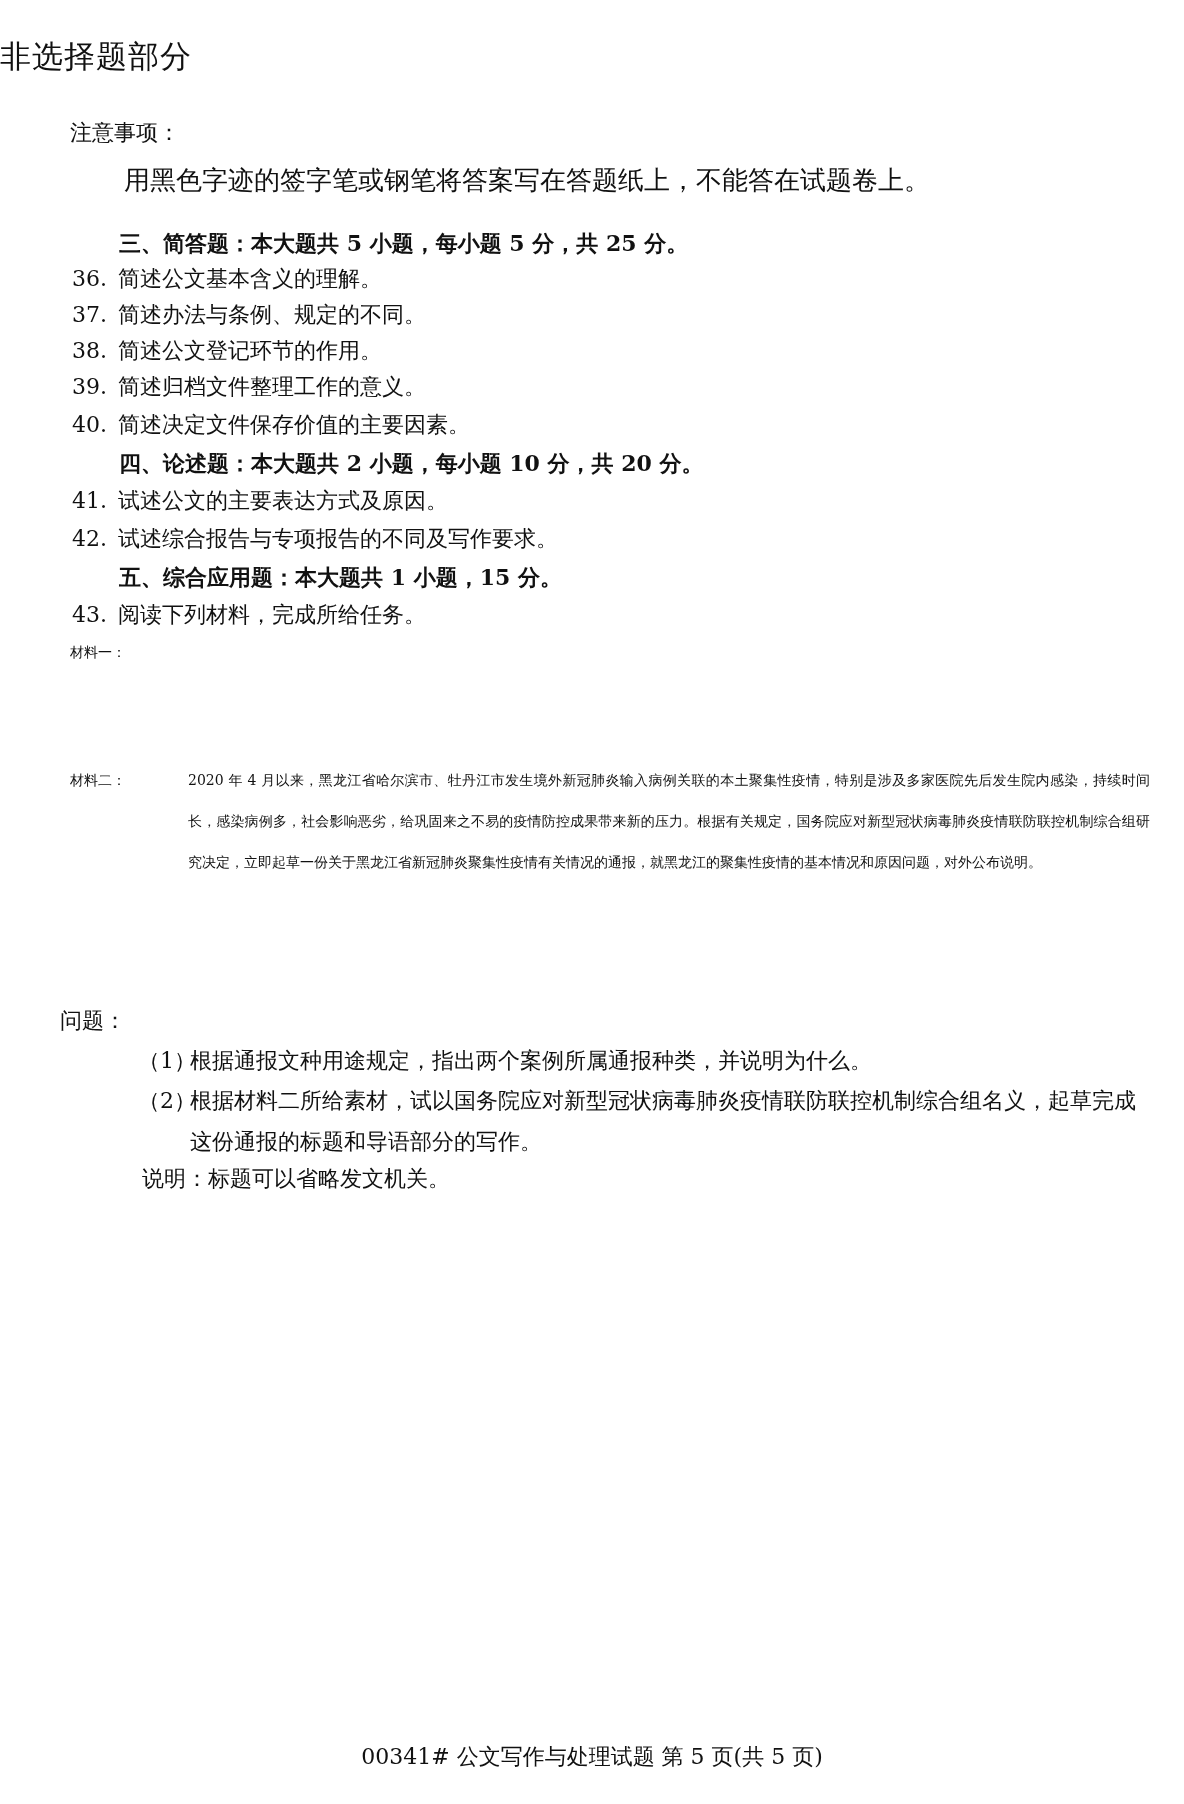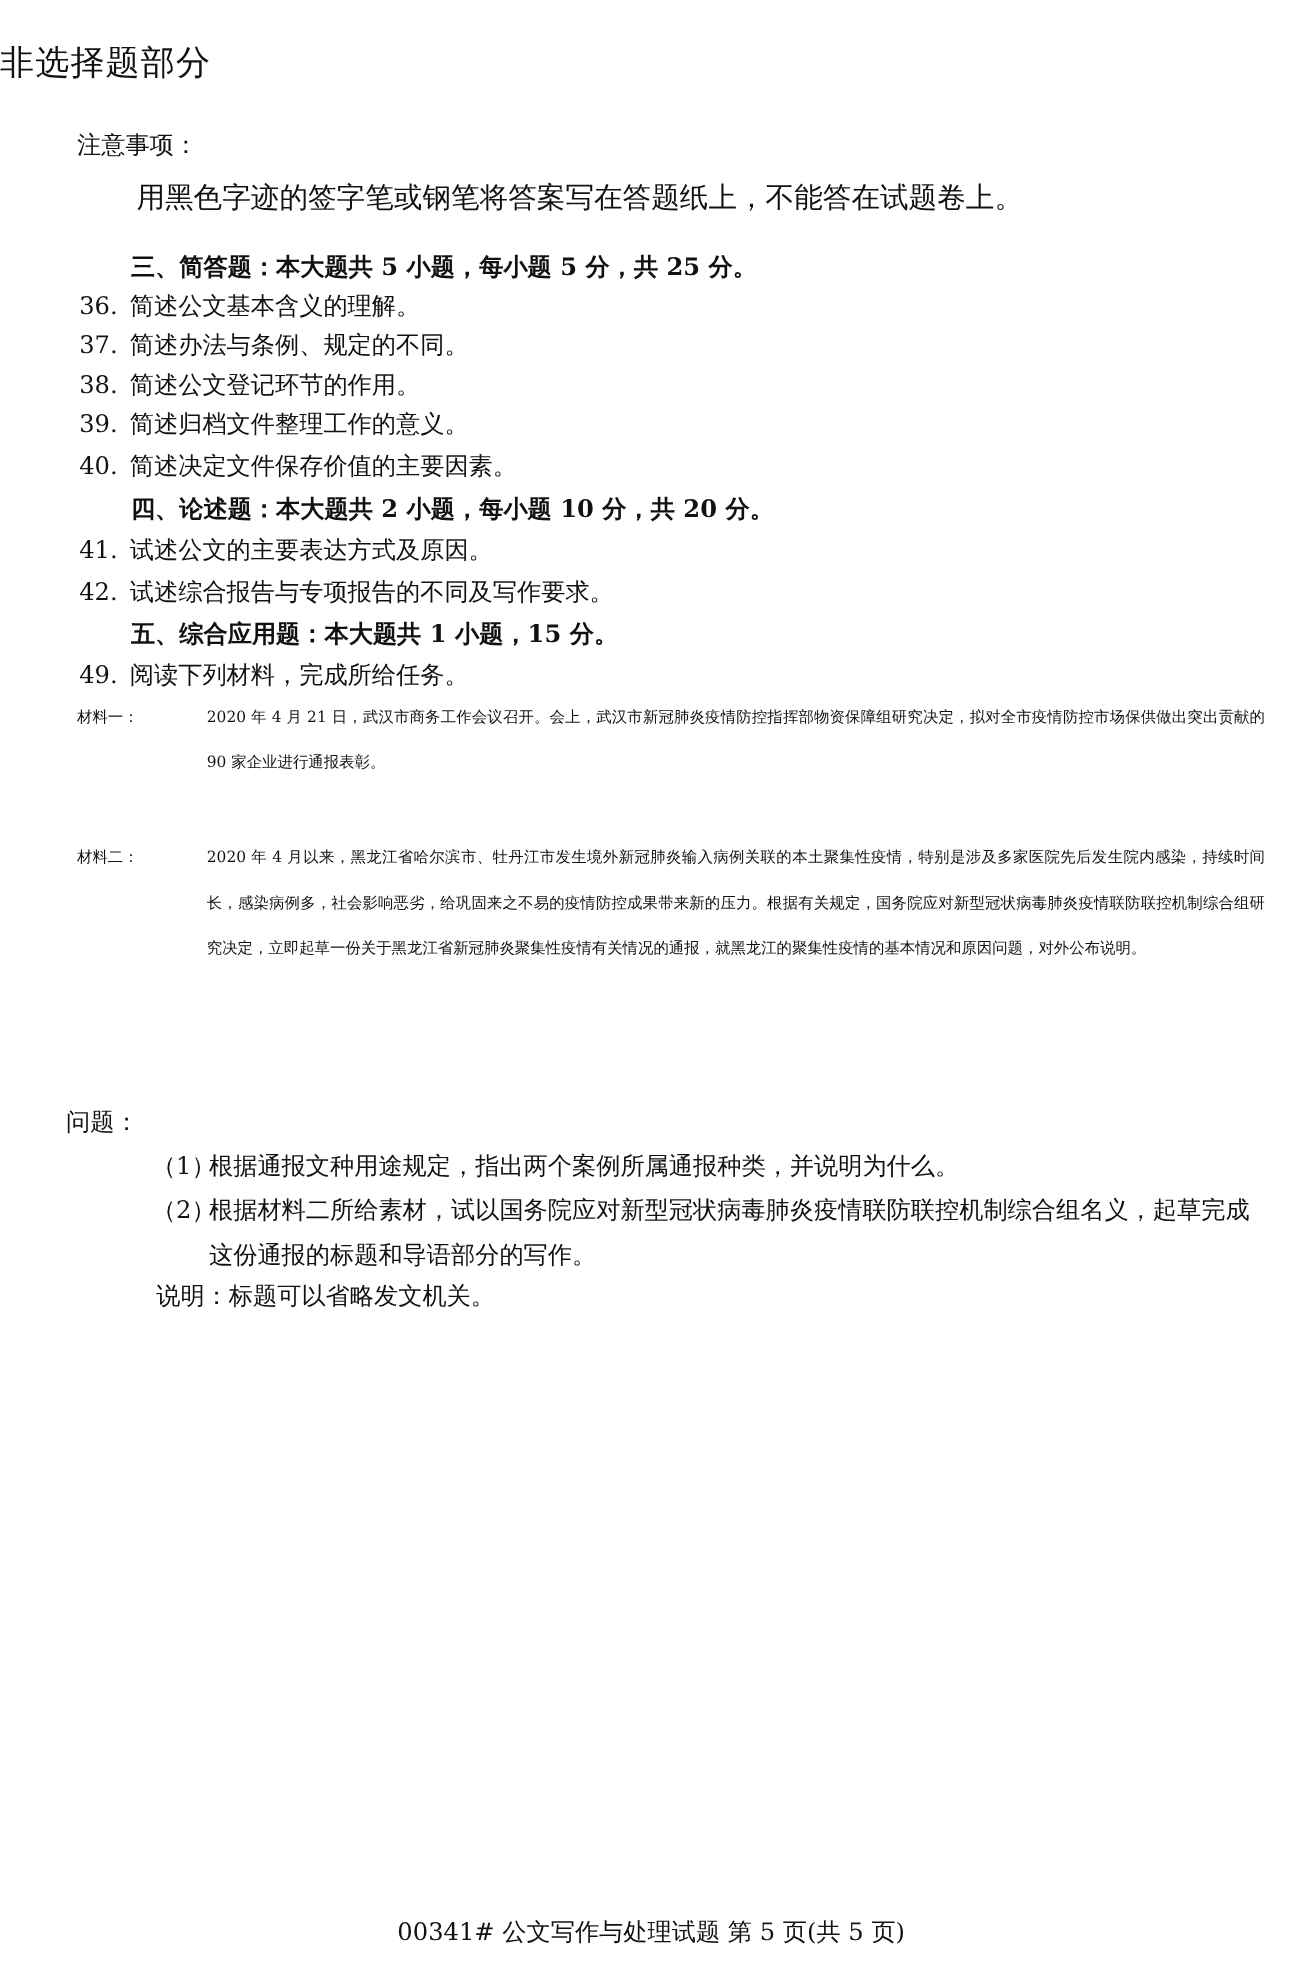--- a/index.html
+++ b/index.html
@@ -130,26 +130,25 @@
   <div class="line section-heading" style="top:448px;">四、论述题：本大题共 2 小题，每小题 10 分，共 20 分。</div>
   <div class="line q-item" style="top:486px;">
     <span class="q-num">41.</span><span>试述公文的主要表达方式及原因。</span>
   </div>
   <div class="line q-item" style="top:524px;">
     <span class="q-num">42.</span><span>试述综合报告与专项报告的不同及写作要求。</span>
   </div>
 
   <div class="line section-heading" style="top:562px;">五、综合应用题：本大题共 1 小题，15 分。</div>
   <div class="line q-item" style="top:600px;">
-    <span class="q-num">49.</span><span>阅读下列材料，完成所给任务。</span>
+    <span class="q-num">43.</span><span>阅读下列材料，完成所给任务。</span>
   </div>
 
   <div class="material" style="top:632px;">
     <span class="mat-label">材料一：</span>
-    <div class="mat-body">2020 年 4 月 21 日，武汉市商务工作会议召开。会上，武汉市新冠肺炎疫情防控指挥部物资保障组研究决定，拟对全市疫情防控市场保供做出突出贡献的 90 家企业进行通报表彰。</div>
   </div>
 
   <div class="material" style="top:760px;">
     <span class="mat-label">材料二：</span>
     <div class="mat-body">2020 年 4 月以来，黑龙江省哈尔滨市、牡丹江市发生境外新冠肺炎输入病例关联的本土聚集性疫情，特别是涉及多家医院先后发生院内感染，持续时间长，感染病例多，社会影响恶劣，给巩固来之不易的疫情防控成果带来新的压力。根据有关规定，国务院应对新型冠状病毒肺炎疫情联防联控机制综合组研究决定，立即起草一份关于黑龙江省新冠肺炎聚集性疫情有关情况的通报，就黑龙江的聚集性疫情的基本情况和原因问题，对外公布说明。</div>
   </div>
 
   <div class="line questions-label" style="top:1006px;">问题：</div>
 
   <div class="task" style="top:1040px;">

